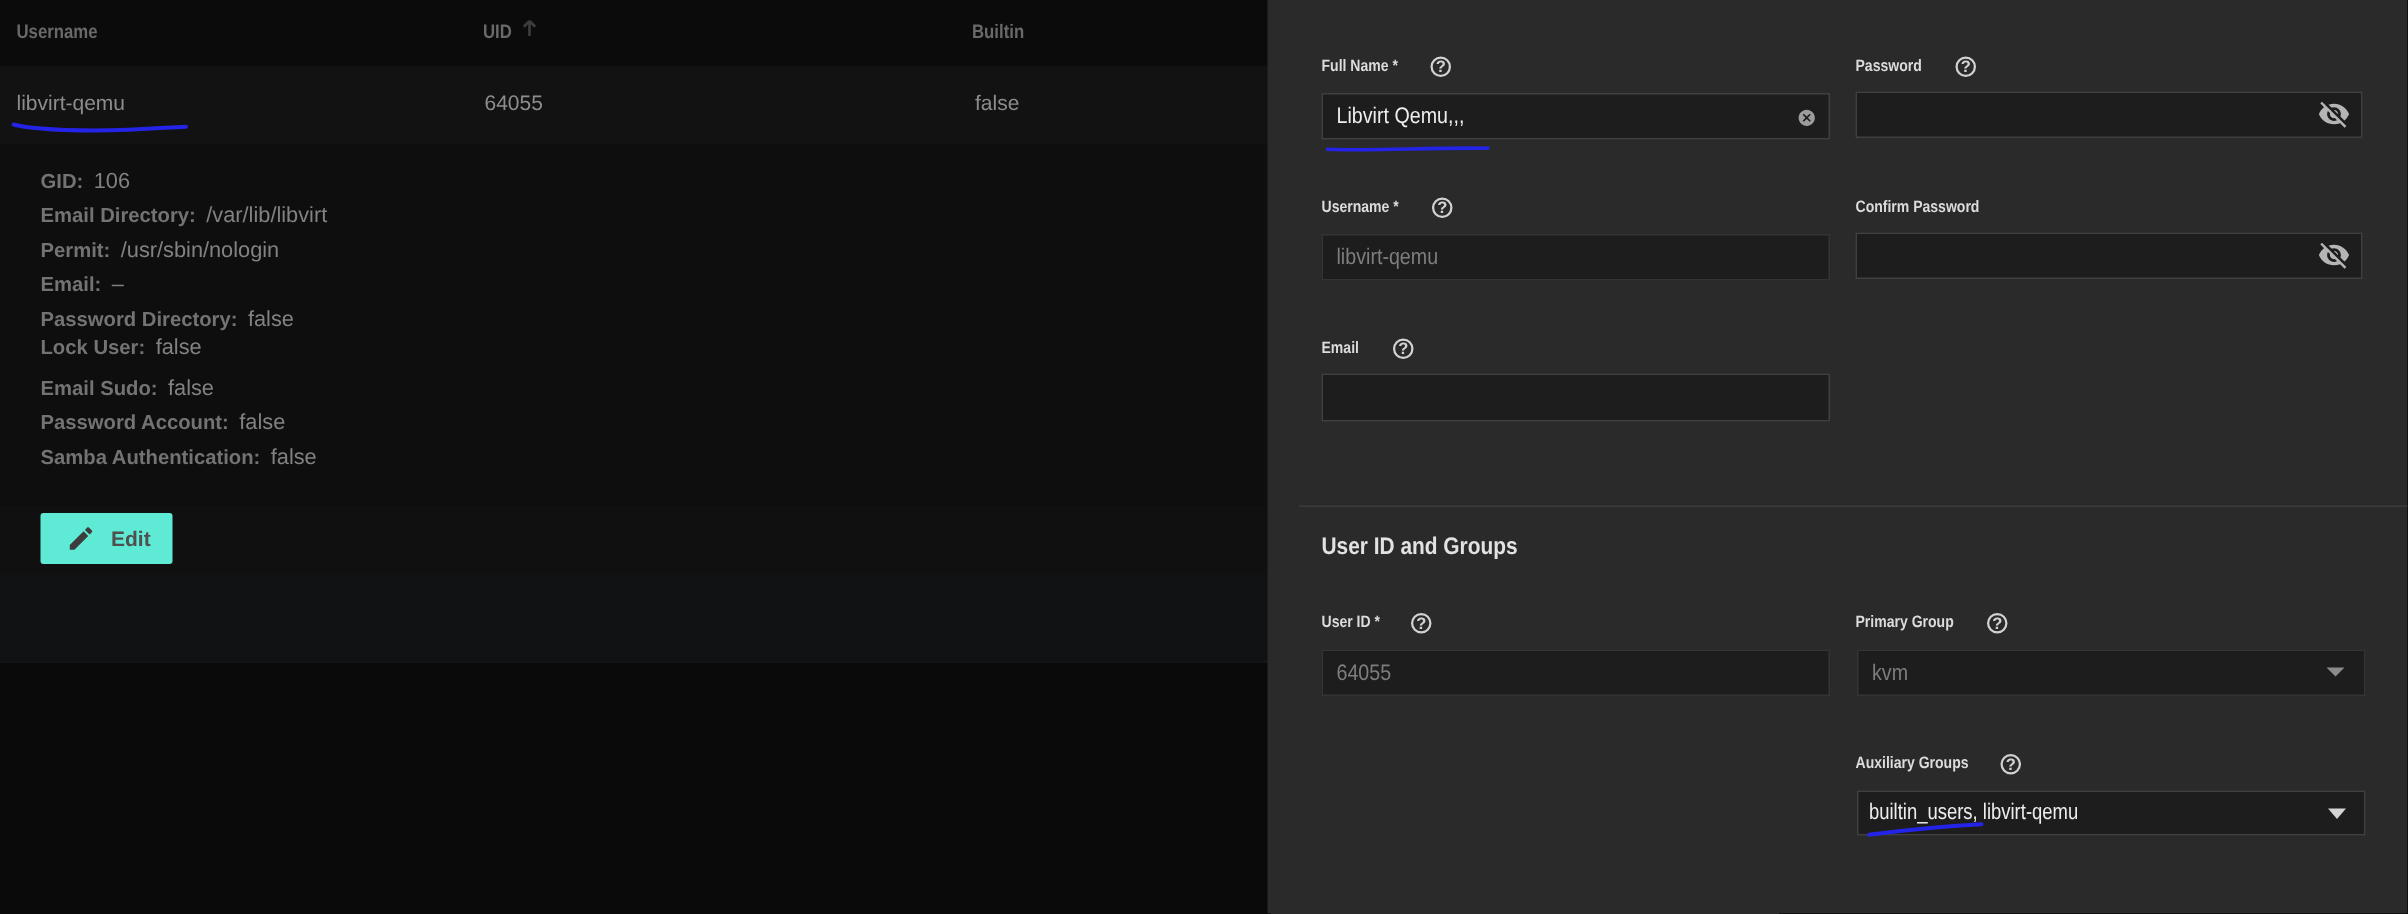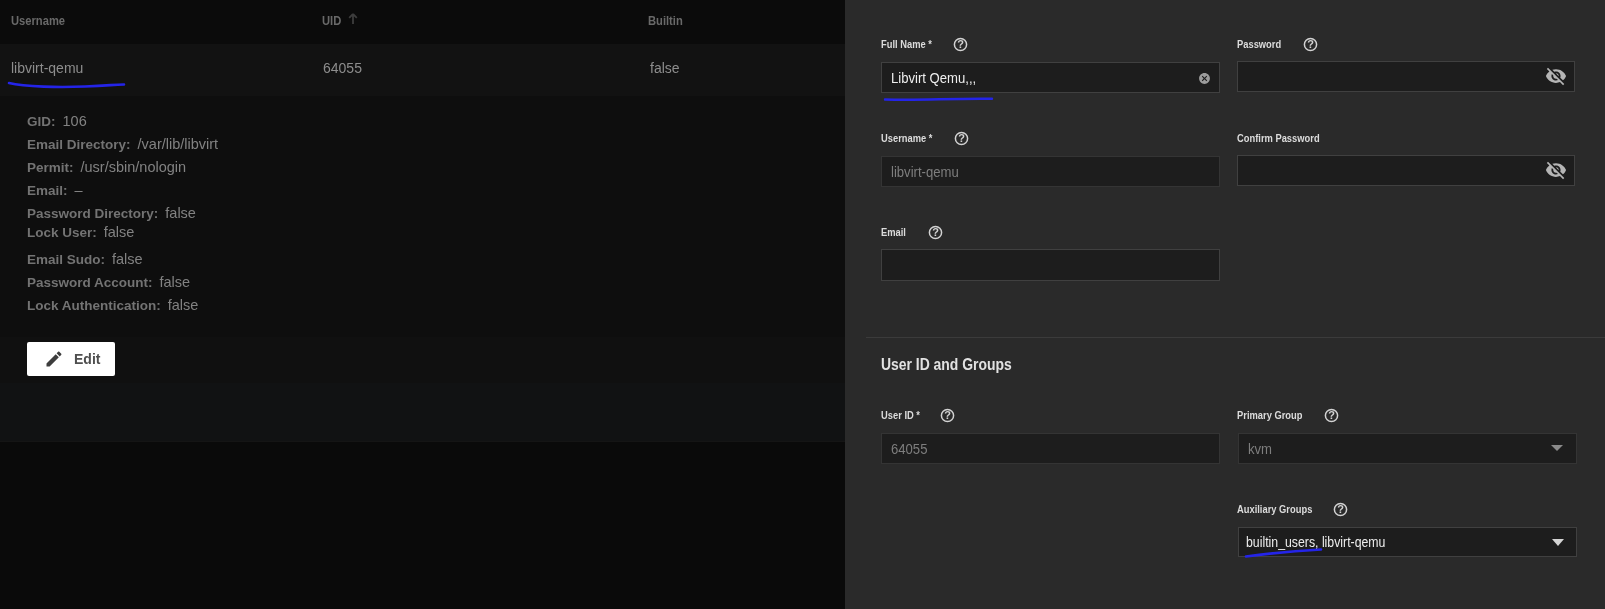--- a/index.html
+++ b/index.html
@@ -11,21 +11,21 @@
   #lheader { left:0; top:0; width:845px; height:44px; background:#0b0b0b; }
   #lrow    { left:0; top:44px; width:845px; height:52px; background:#121212; }
   #ldetail { left:0; top:96px; width:845px; height:241px; background:#0e0e0e; }
   #laction { left:0; top:337px; width:845px; height:48px; background:#101010; border-bottom:1px solid #1b1b1b; }
   #lband   { left:0; top:383px; width:845px; height:59px; background:#111213; border-bottom:1px solid #151515; }
   .hcell { color:#696969; font-size:13px; font-weight:bold; top:13px; transform:scaleX(0.86); transform-origin:0 50%; }
   .rcell { color:#8d8d8d; font-size:14px; top:60px; }
   .dline { color:#828282; font-size:14.5px; }
   .dline b { color:#737373; font-size:13.5px; padding-right:7px; }
 
-  #editbtn { left:27px; top:342px; width:88px; height:34px; background:#ffffff; border-radius:2px;text-align:center; }
+  #editbtn { left:27px; top:342px; width:88px; height:34px; background:#5eead4; border-radius:2px;text-align:center; }
   #editbtn span { position:absolute; left:47px; top:9px; font-size:14px; font-weight:bold; color:#4f4f4f; }
 
   
   #rpanel { left:845px; top:0; width:760px; height:609px; background:#2a2a2a; }
   .flabel { position:absolute; color:#dcdcdc; font-size:11px; font-weight:bold; transform:scaleX(0.85); transform-origin:0 50%; }
   .finput { position:absolute; width:339px; height:31px; background:#1d1d1d; border:1px solid #404040; }
   .ftext  { position:absolute; font-size:15px; color:#eeeeee; transform:scaleX(0.874); transform-origin:0 50%; }
   .fgrey  { color:#7e7e7e; }
   .fdis { border-color:#343434; }
   #divider { left:866px; top:337px; width:739px; height:1px; background:#3b3b3b; }
@@ -57,21 +57,21 @@
   </svg>
 
   <div class="abs dline" style="left:27px; top:113px;"><b>GID:</b>106</div>
   <div class="abs dline" style="left:27px; top:136px;"><b>Email Directory:</b>/var/lib/libvirt</div>
   <div class="abs dline" style="left:27px; top:159px;"><b>Permit:</b>/usr/sbin/nologin</div>
   <div class="abs dline" style="left:27px; top:182px;"><b>Email:</b>–</div>
   <div class="abs dline" style="left:27px; top:205px;"><b>Password Directory:</b>false</div>
   <div class="abs dline" style="left:27px; top:224px;"><b>Lock User:</b>false</div>
   <div class="abs dline" style="left:27px; top:251px;"><b>Email Sudo:</b>false</div>
   <div class="abs dline" style="left:27px; top:274px;"><b>Password Account:</b>false</div>
-  <div class="abs dline" style="left:27px; top:297px;"><b>Lock Authentication:</b>false</div>
+  <div class="abs dline" style="left:27px; top:297px;"><b>Samba Authentication:</b>false</div>
 
   <div class="abs" id="editbtn">
     <svg style="position:absolute; left:17px; top:7px;" width="20" height="20" viewBox="0 0 24 24">
       <path fill="#3d3d3d" d="M3 17.25V21h3.75L17.81 9.94l-3.75-3.75L3 17.25zM20.71 7.04c.39-.39.39-1.02 0-1.41l-2.34-2.34c-.39-.39-1.02-.39-1.41 0l-1.83 1.83 3.75 3.75 1.83-1.83z"></path>
     </svg>
     <span>Edit</span>
   </div>
 
   <div class="abs" id="rpanel"></div>
 

